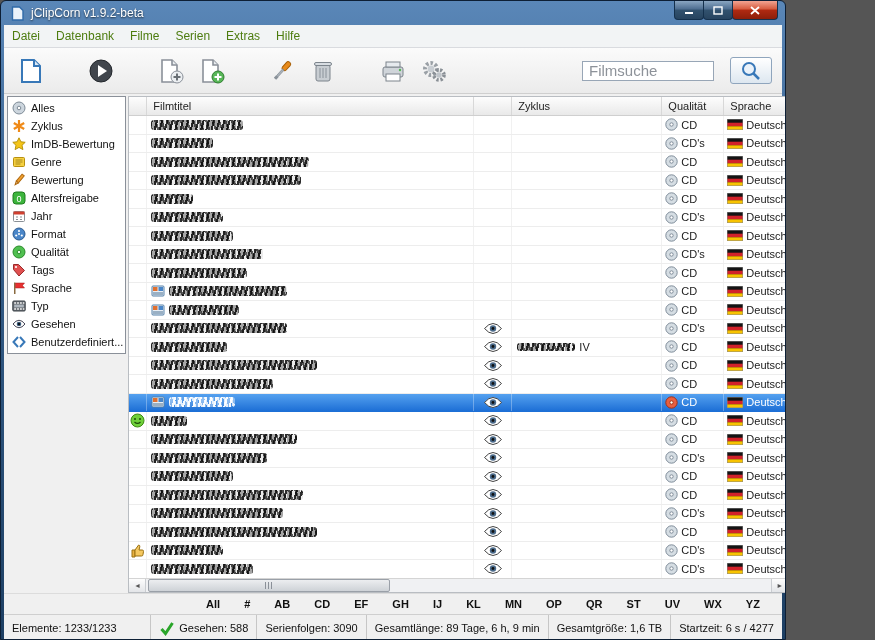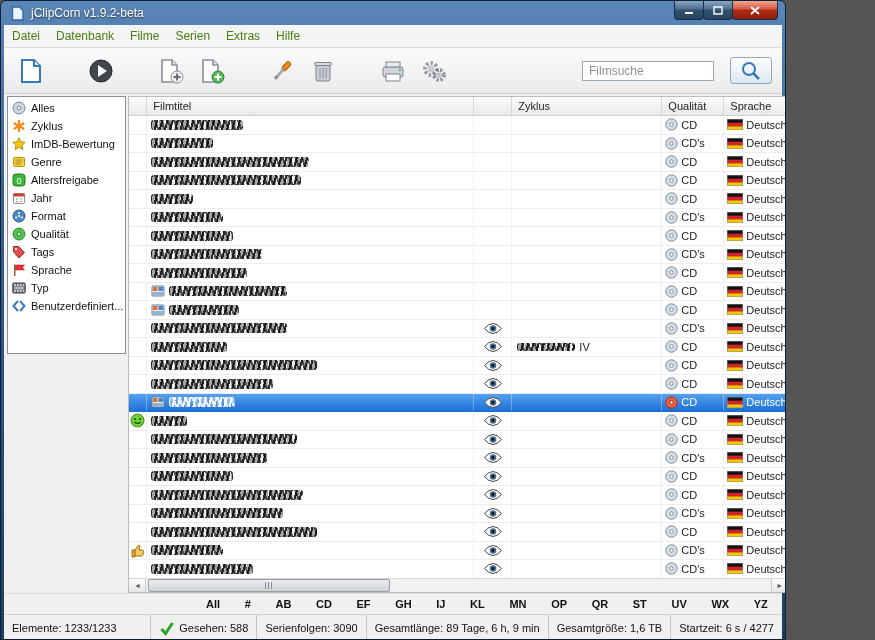--- a/index.html
+++ b/index.html
@@ -21,21 +21,21 @@
   .menubar{height:22px;background:#f2f4f5;border-bottom:1px solid #d9dbdf;display:flex;align-items:stretch;font-size:12px;color:#4d7c0f;}
   .menu-item{display:flex;align-items:center;padding:0 8px;}
   
   .toolbar{height:46px;background:linear-gradient(180deg,#fbfbfb,#ebebeb);border-bottom:1px solid #cfcfcf;
     display:flex;align-items:center;padding:0 8px;box-sizing:border-box;}
   .toolbtns{display:flex;align-items:center;gap:3px;}
   .tool-btn{width:38px;height:38px;display:flex;align-items:center;justify-content:center;background:transparent;
     border:1px solid transparent;border-radius:3px;padding:0;}
   .tb-gap{width:26px;}
   .search-wrap{margin-left:auto;display:flex;align-items:center;gap:16px;padding-right:2px;}
-  input.search{width:132px;height:20px;border:1px solid #98a6b6;font-size:12px;padding:0 6px;box-sizing:border-box;
+  input.search{width:132px;height:20px;border:1px solid #98a6b6;font-size:15px;padding:0 6px;box-sizing:border-box;
     font-family:"Liberation Sans",sans-serif;color:#333;}
   input.search::placeholder{color:#8d9299;}
   .search-btn{width:42px;height:27px;border:1px solid #8fa5bd;border-radius:3px;
     background:linear-gradient(180deg,#ffffff,#dde7f0);display:flex;align-items:center;justify-content:center;padding:0;}
   
   .main{display:flex;height:499px;background:#f0f0f0;}
   .left{width:190px;box-sizing:border-box;display:flex;flex-direction:row;padding:2px 2px 0 3px;}
   .sidebar{height:258px;background:#fff;border:1px solid #8a9099;box-sizing:border-box;padding:2px;}
   .side-item{display:flex;align-items:center;gap:5px;height:18px;font-size:11px;color:#111;padding-left:2px;}
   .logo-panel{flex:1;margin-top:13px;position:relative;overflow:hidden;}
@@ -87,21 +87,21 @@
   .hscroll{position:absolute;left:0;right:16px;bottom:0;height:14px;background:#f0f1f3;border-top:1px solid #d4d4d4;box-sizing:border-box;display:flex;align-items:stretch;}
   .harrow{width:16px;display:flex;align-items:center;justify-content:center;font-size:7px;color:#555;
     background:linear-gradient(180deg,#fdfdfd,#e3e5e8);border-right:1px solid #cacdd1;}
   .harrow.right{position:absolute;right:0;top:0;bottom:0;border-left:1px solid #cacdd1;border-right:none;}
   .hthumb{margin-left:2px;width:240px;border:1px solid #9aa0a8;border-radius:2px;
     background:linear-gradient(180deg,#eceef0,#ced2d7);display:flex;align-items:center;justify-content:center;}
   .grip{width:9px;height:7px;background:repeating-linear-gradient(90deg,#8a9098 0 1px,transparent 1px 3px);}
   .corner{position:absolute;right:0;bottom:0;width:16px;height:14px;background:#f0f1f3;}
   
   .alphabet{height:20px;background:#f0f0f0;border-top:1px solid #dcdcdc;display:flex;align-items:center;}
-  .alpha-items{margin-left:192px;flex:1;display:flex;justify-content:space-between;padding:0 12px 0 8px;font-size:11px;font-weight:600;color:#111;}
+  .alpha-items{margin-left:192px;flex:1;display:flex;justify-content:space-between;padding:0 20px 0 8px;font-size:11px;font-weight:600;color:#111;}
   .alpha-item{cursor:default;padding:0 2px;}
   
   .statusbar{height:26px;background:#f0f0f0;border-top:1px solid #cfcfcf;display:flex;align-items:flex-end;font-size:11px;color:#111;}
   .seg{display:flex;align-items:center;gap:4px;height:100%;padding:0 8px;border-right:1px solid #c6c6c6;box-sizing:border-box;white-space:nowrap;}
   .seg-el{width:192px;}
   .seg-last{flex:1;border-right:none;}
 </style>
 </head>
 <body>
 
@@ -271,20 +271,31 @@
               <svg xmlns="http://www.w3.org/2000/svg" width="14" height="14" viewBox="0 0 14 14">
                 <rect x="1.5" y="2.5" width="11" height="9" rx="1" fill="#f5d040" stroke="#b89010"></rect>
                 <path d="M3.5 5h7M3.5 7h7M3.5 9h5" stroke="#a88a20"></path>
               </svg>
             </span>
             <span>Genre</span>
           </div>
           <div class="side-item">
             <span class="ic">
               <svg xmlns="http://www.w3.org/2000/svg" width="14" height="14" viewBox="0 0 14 14">
+                <g transform="rotate(40 7 7)">
+                  <rect x="5.6" y=".5" width="2.8" height="9" fill="#f0a030" stroke="#b06a10"></rect>
+                  <path d="M5.6 9.5L7 13l1.4-3.5z" fill="#e8c8a0" stroke="#b06a10"></path>
+                </g>
+              </svg>
+            </span>
+            <span>Bewertung</span>
+          </div>
+          <div class="side-item">
+            <span class="ic">
+              <svg xmlns="http://www.w3.org/2000/svg" width="14" height="14" viewBox="0 0 14 14">
                 <rect x="1" y="1" width="12" height="12" rx="3" fill="#3db53d" stroke="#1f7d1f"></rect>
                 <text x="7" y="10.5" font-size="9" text-anchor="middle" fill="#fff" font-family="sans-serif">0</text>
               </svg>
             </span>
             <span>Altersfreigabe</span>
           </div>
           <div class="side-item">
             <span class="ic">
               <svg xmlns="http://www.w3.org/2000/svg" width="14" height="14" viewBox="0 0 14 14">
                 <rect x="1.5" y="2.5" width="11" height="10" rx="1" fill="#fff" stroke="#8a9096"></rect>
@@ -342,20 +353,30 @@
                 <rect x="8" y="2.2" width="1.8" height="1.6" fill="#e8e8e8"></rect>
                 <rect x="10.9" y="2.2" width="1.4" height="1.6" fill="#e8e8e8"></rect>
                 <rect x="2.2" y="8.2" width="1.8" height="1.6" fill="#e8e8e8"></rect>
                 <rect x="5.1" y="8.2" width="1.8" height="1.6" fill="#e8e8e8"></rect>
                 <rect x="8" y="8.2" width="1.8" height="1.6" fill="#e8e8e8"></rect>
                 <rect x="10.9" y="8.2" width="1.4" height="1.6" fill="#e8e8e8"></rect>
                 <rect x="2.2" y="4.6" width="9.6" height="2.8" fill="#aeb6be"></rect>
               </svg>
             </span>
             <span>Typ</span>
+          </div>
+          <div class="side-item">
+            <span class="ic">
+              <svg xmlns="http://www.w3.org/2000/svg" width="14" height="10" viewBox="0 0 14 10">
+                <path d="M1 5Q7 -2.5 13 5 7 12.5 1 5z" fill="#fff" stroke="#445"></path>
+                <circle cx="7" cy="5" r="2.3" fill="#3a5a7a"></circle>
+                <circle cx="7" cy="5" r="1" fill="#000"></circle>
+              </svg>
+            </span>
+            <span>Gesehen</span>
           </div>
           <div class="side-item">
             <span class="ic">
               <svg xmlns="http://www.w3.org/2000/svg" width="14" height="14" viewBox="0 0 14 14">
                 <path d="M6 2L1.5 7 6 12M8 2l4.5 5L8 12" stroke="#3878b8" stroke-width="2" fill="none"></path>
               </svg>
             </span>
             <span>Benutzerdefiniert...</span>
           </div>
         </div>

